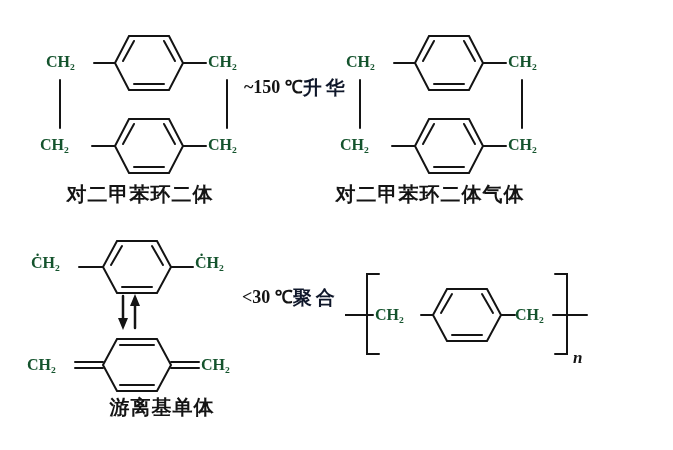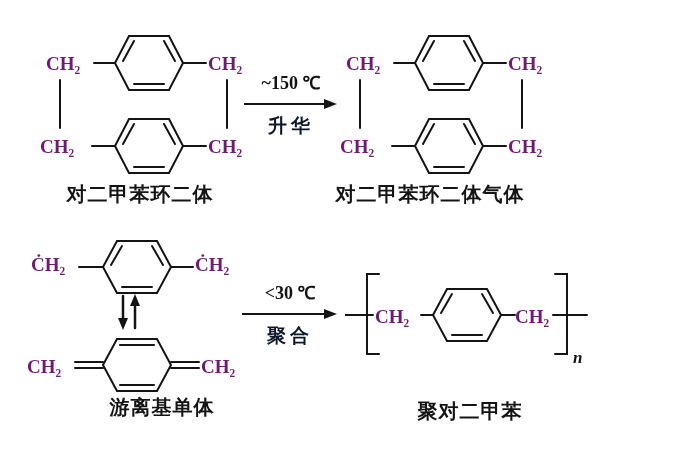--- a/index.html
+++ b/index.html
@@ -3,31 +3,31 @@
 <meta charset="utf-8">
 <style>
   html,body { margin:0; padding:0; background:#fff; }
   #canvas {
     position:relative; width:673px; height:450px; background:#ffffff;
     overflow:hidden; font-family:"Liberation Serif", serif; color:#141414;
   }
   .blk { position:absolute; }
   .ch2 {
     position:absolute; font-family:"Liberation Serif", serif; font-weight:700;
-    font-size:19px; line-height:1.15; color:#701a75; white-space:nowrap;
+    font-size:16px; line-height:1.15; color:#14532d; white-space:nowrap;
   }
   .cjk {
     position:absolute; font-family:"Liberation Sans", sans-serif; font-weight:700;
     font-size:20px; color:#141414; text-align:center; line-height:1.1; letter-spacing:1px;
     white-space:nowrap;
   }
   .bonds { position:absolute; left:0; top:0; }
   .bonds line, .bonds path { stroke:#141414; stroke-width:2; fill:none; stroke-linecap:round; }
   .bonds polygon { fill:#141414; stroke:none; }
-  .rxn { position:absolute; display:flex; flex-direction:column; align-items:center; }
+  .rxn { position:absolute; display:flex; flex-direction:row; align-items:center; }
   .rxn .above { font:700 18px "Liberation Serif", serif; color:#141414; white-space:nowrap; line-height:1.1; }
   .rxn .below { font:700 19px "Liberation Sans", sans-serif; color:#0f172a; letter-spacing:4px; margin-top:1px; white-space:nowrap; }
   .rxn svg { display:block; margin-top:2px; }
   .rxn svg line { stroke:#141414; stroke-width:2; }
   .rxn svg polygon { fill:#141414; }
   .n-sub { position:absolute; font:italic 700 17px "Liberation Serif", serif; color:#141414; }
   .wm-text {
     position:absolute; font-family:"Liberation Sans", sans-serif; font-weight:700;
     font-size:20px; letter-spacing:2px; color:#c6c6c6; white-space:nowrap;
   }
@@ -163,17 +163,16 @@
         <line x1="148" y1="55" x2="137" y2="36"></line>
         <line x1="107" y1="77" x2="137" y2="77"></line>
       </g>
       <line x1="156" y1="57" x2="170" y2="57"></line>
       <path d="M210,16 L222,16 L222,96 L210,96"></path>
       <line x1="208" y1="57" x2="242" y2="57"></line>
     </svg>
     <span class="ch2" style="left:30px;top:48px;">CH₂</span>
     <span class="ch2" style="left:170px;top:48px;">CH₂</span>
     <span class="n-sub" style="left:228px;top:90px;">n</span>
-    <span class="cjk" style="left:25px;top:142px;width:200px;">聚对二甲苯</span>
   </div>
 
 
 </div>
 
 </body></html>

